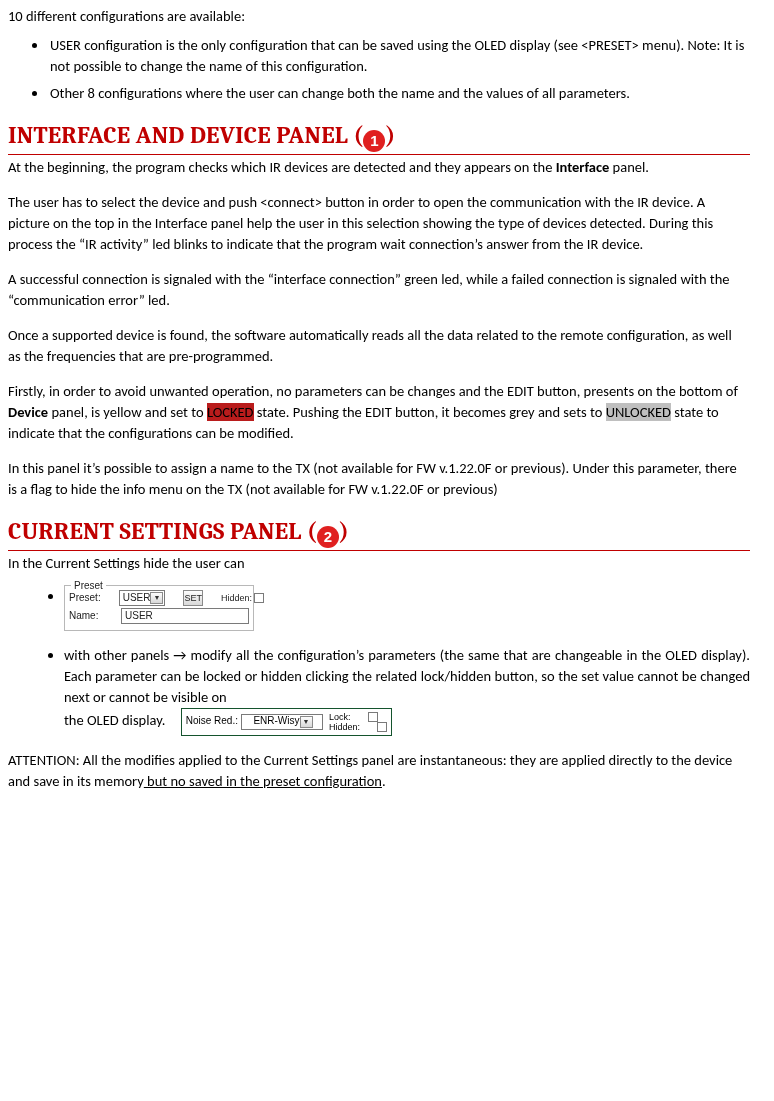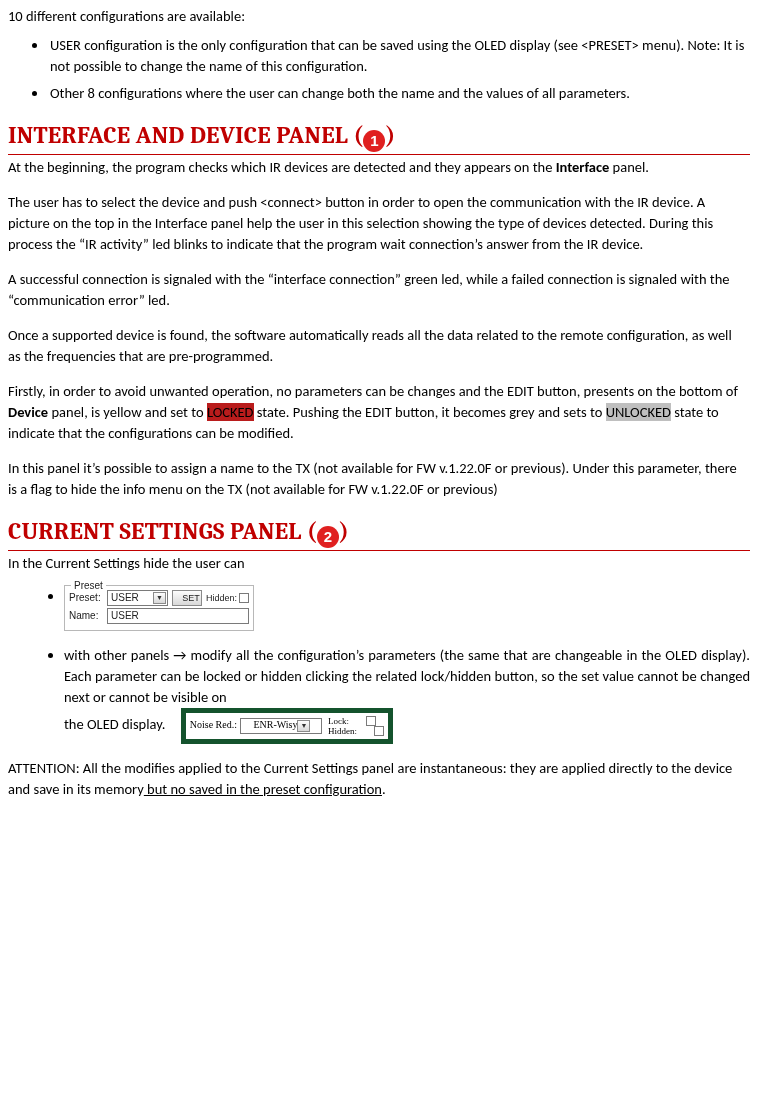--- a/index.html
+++ b/index.html
@@ -97,21 +97,21 @@
     position: absolute;
     top: -7px;
     left: 6px;
     background: #fff;
     padding: 0 3px;
     font-size: 10px;
   }
   .preset-widget .row {
     display: flex;
     align-items: center;
-    gap: 4px;
+    gap: 18px;
     height: 17px;
     margin-bottom: 1px;
   }
   .preset-widget .lbl { width: 34px; }
   .preset-widget .combo {
     flex: 1;
     display: flex;
     align-items: center;
     justify-content: space-between;
     height: 16px;
@@ -136,21 +136,20 @@
   .preset-widget .btn {
     width: 30px;
     height: 16px;
     background: linear-gradient(#fdfdfd,#d8d8d8);
     border: 1px solid #8a8a8a;
     display: flex;
     align-items: center;
     justify-content: center;
     font-size: 9px;
     box-sizing: border-box;
-    padding-left: 8px;
   }
   .preset-widget .chk-col {
     display: flex;
     flex-direction: column;
     gap: 0;
     font-size: 9px;
     line-height: 10px;
     align-items: flex-end;
   }
   .preset-widget .chk-col .chk-line {
@@ -174,23 +173,23 @@
     font-size: 10px;
     display: flex;
     align-items: center;
     box-sizing: border-box;
   }
   
   .noise-widget {
     display: inline-flex;
     align-items: center;
     gap: 3px;
-    font-family: Liberation Serif, serif;
-    font-size: 10px;
-    border: 5px solid #14532d;
+    font-family: Liberation Sans, sans-serif;
+    font-size: 10px;
+    border: 1px solid #14532d;
     padding: 3px 4px;
     vertical-align: middle;
     margin-left: 12px;
     background: #fff;
   }
   .noise-widget .combo {
     width: 82px;
     height: 16px;
     border: 1px solid #7a7a7a;
     background: #fff;

